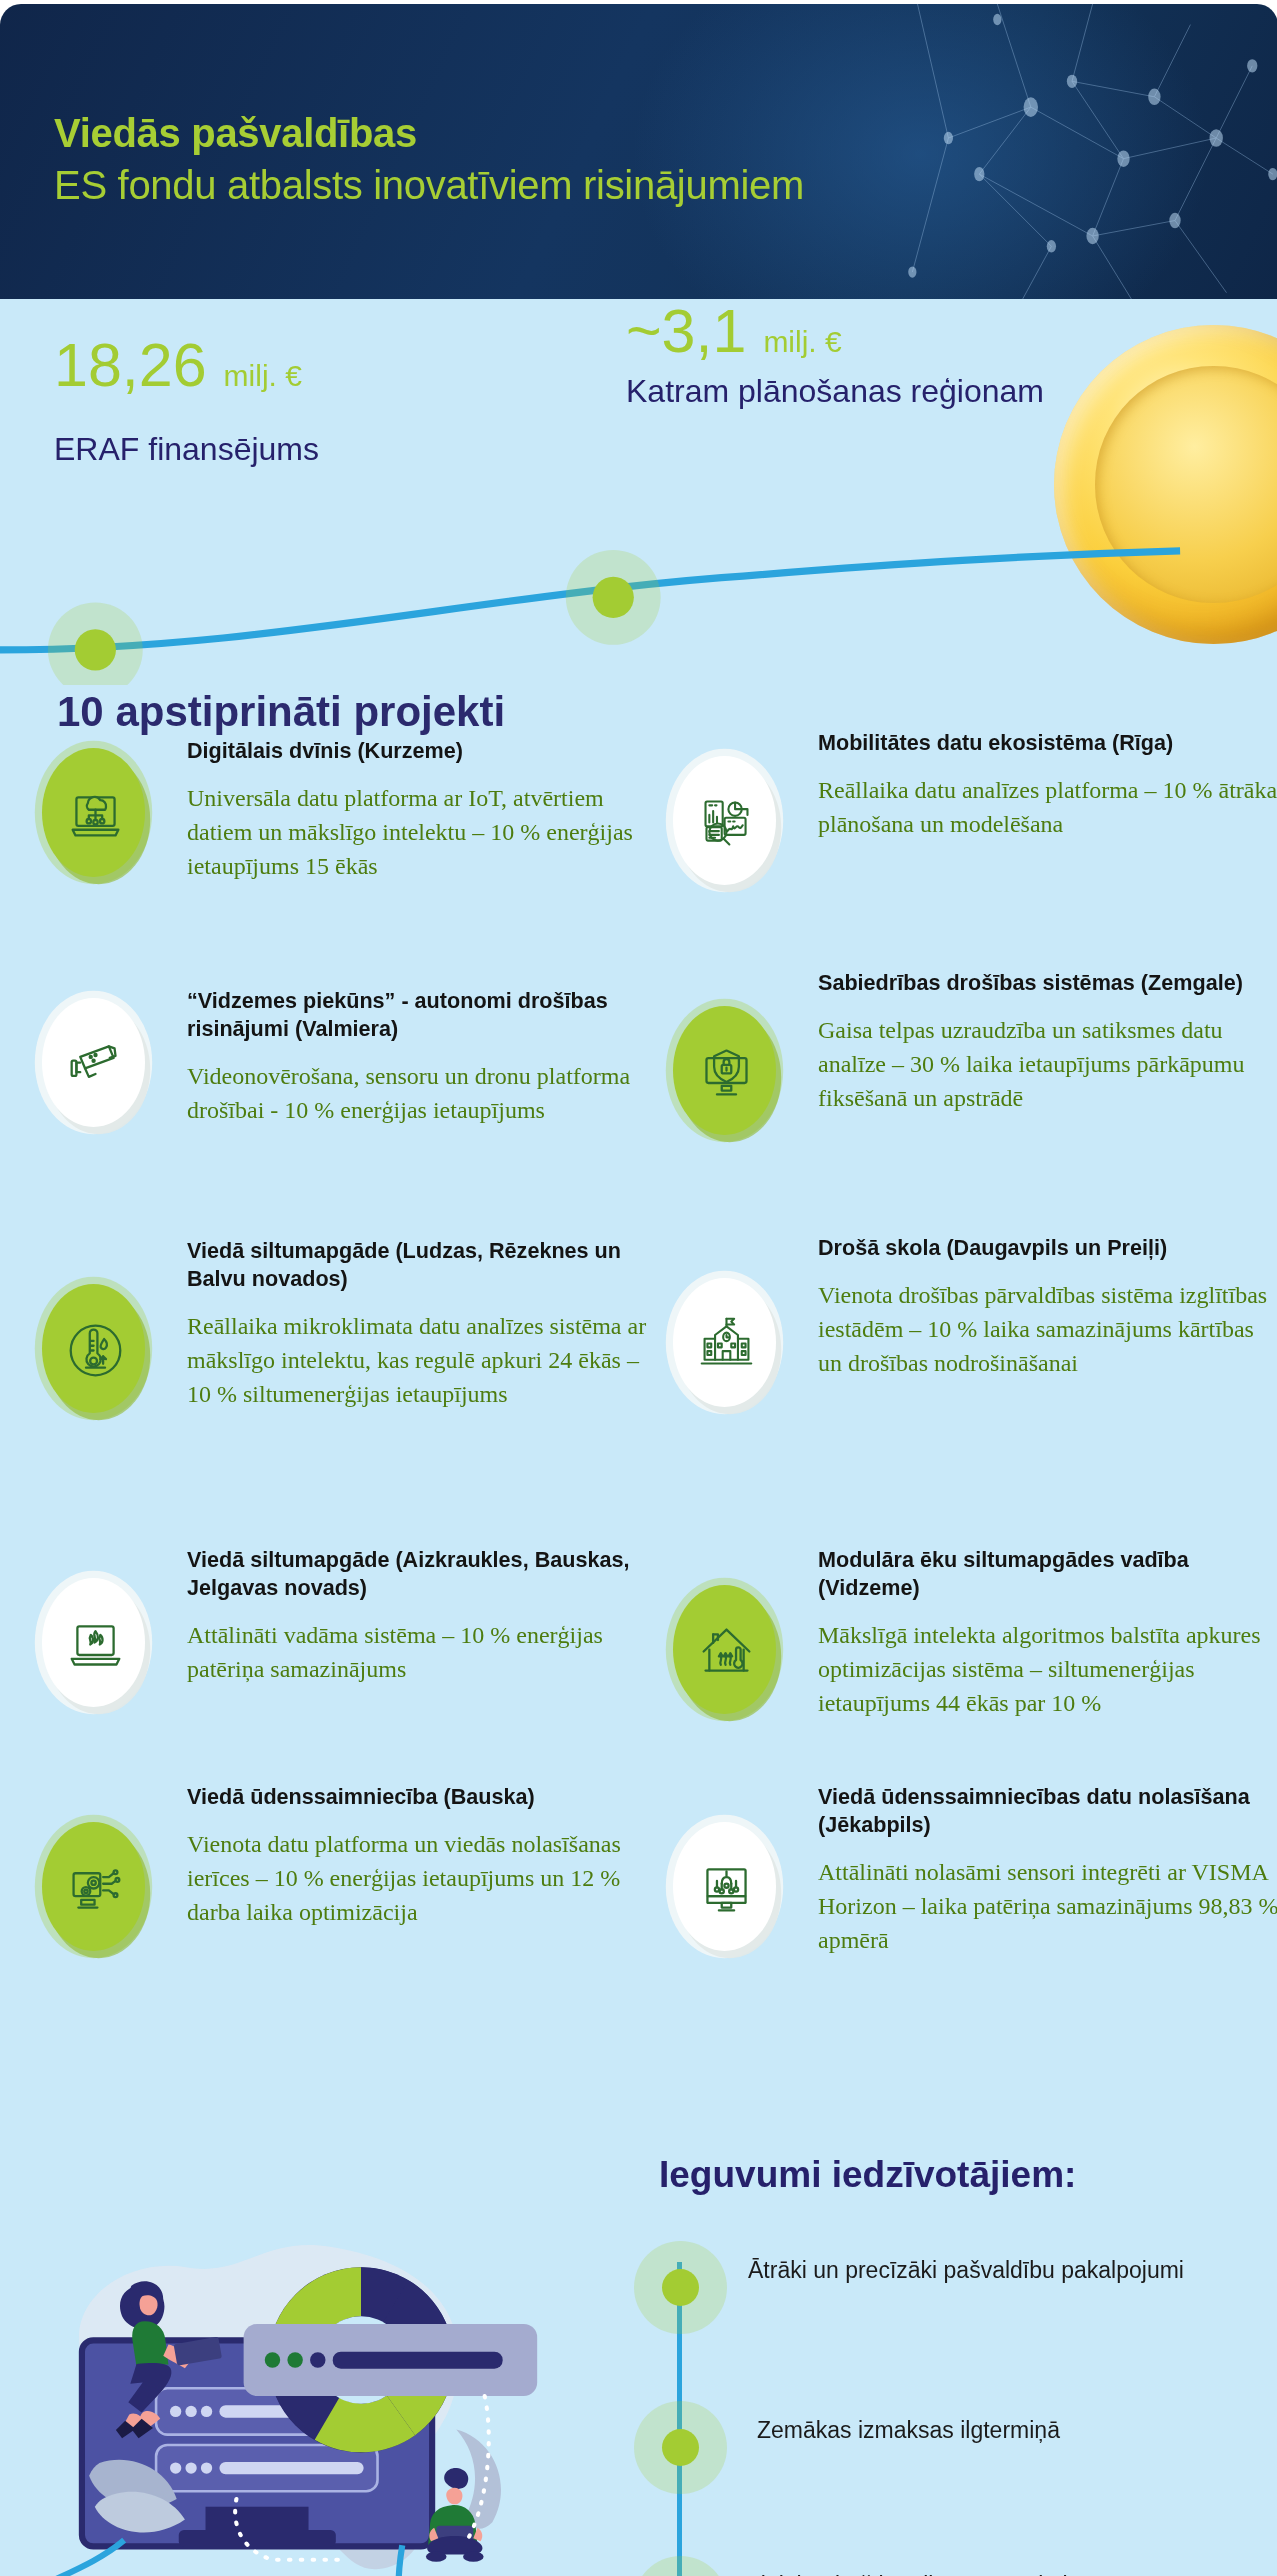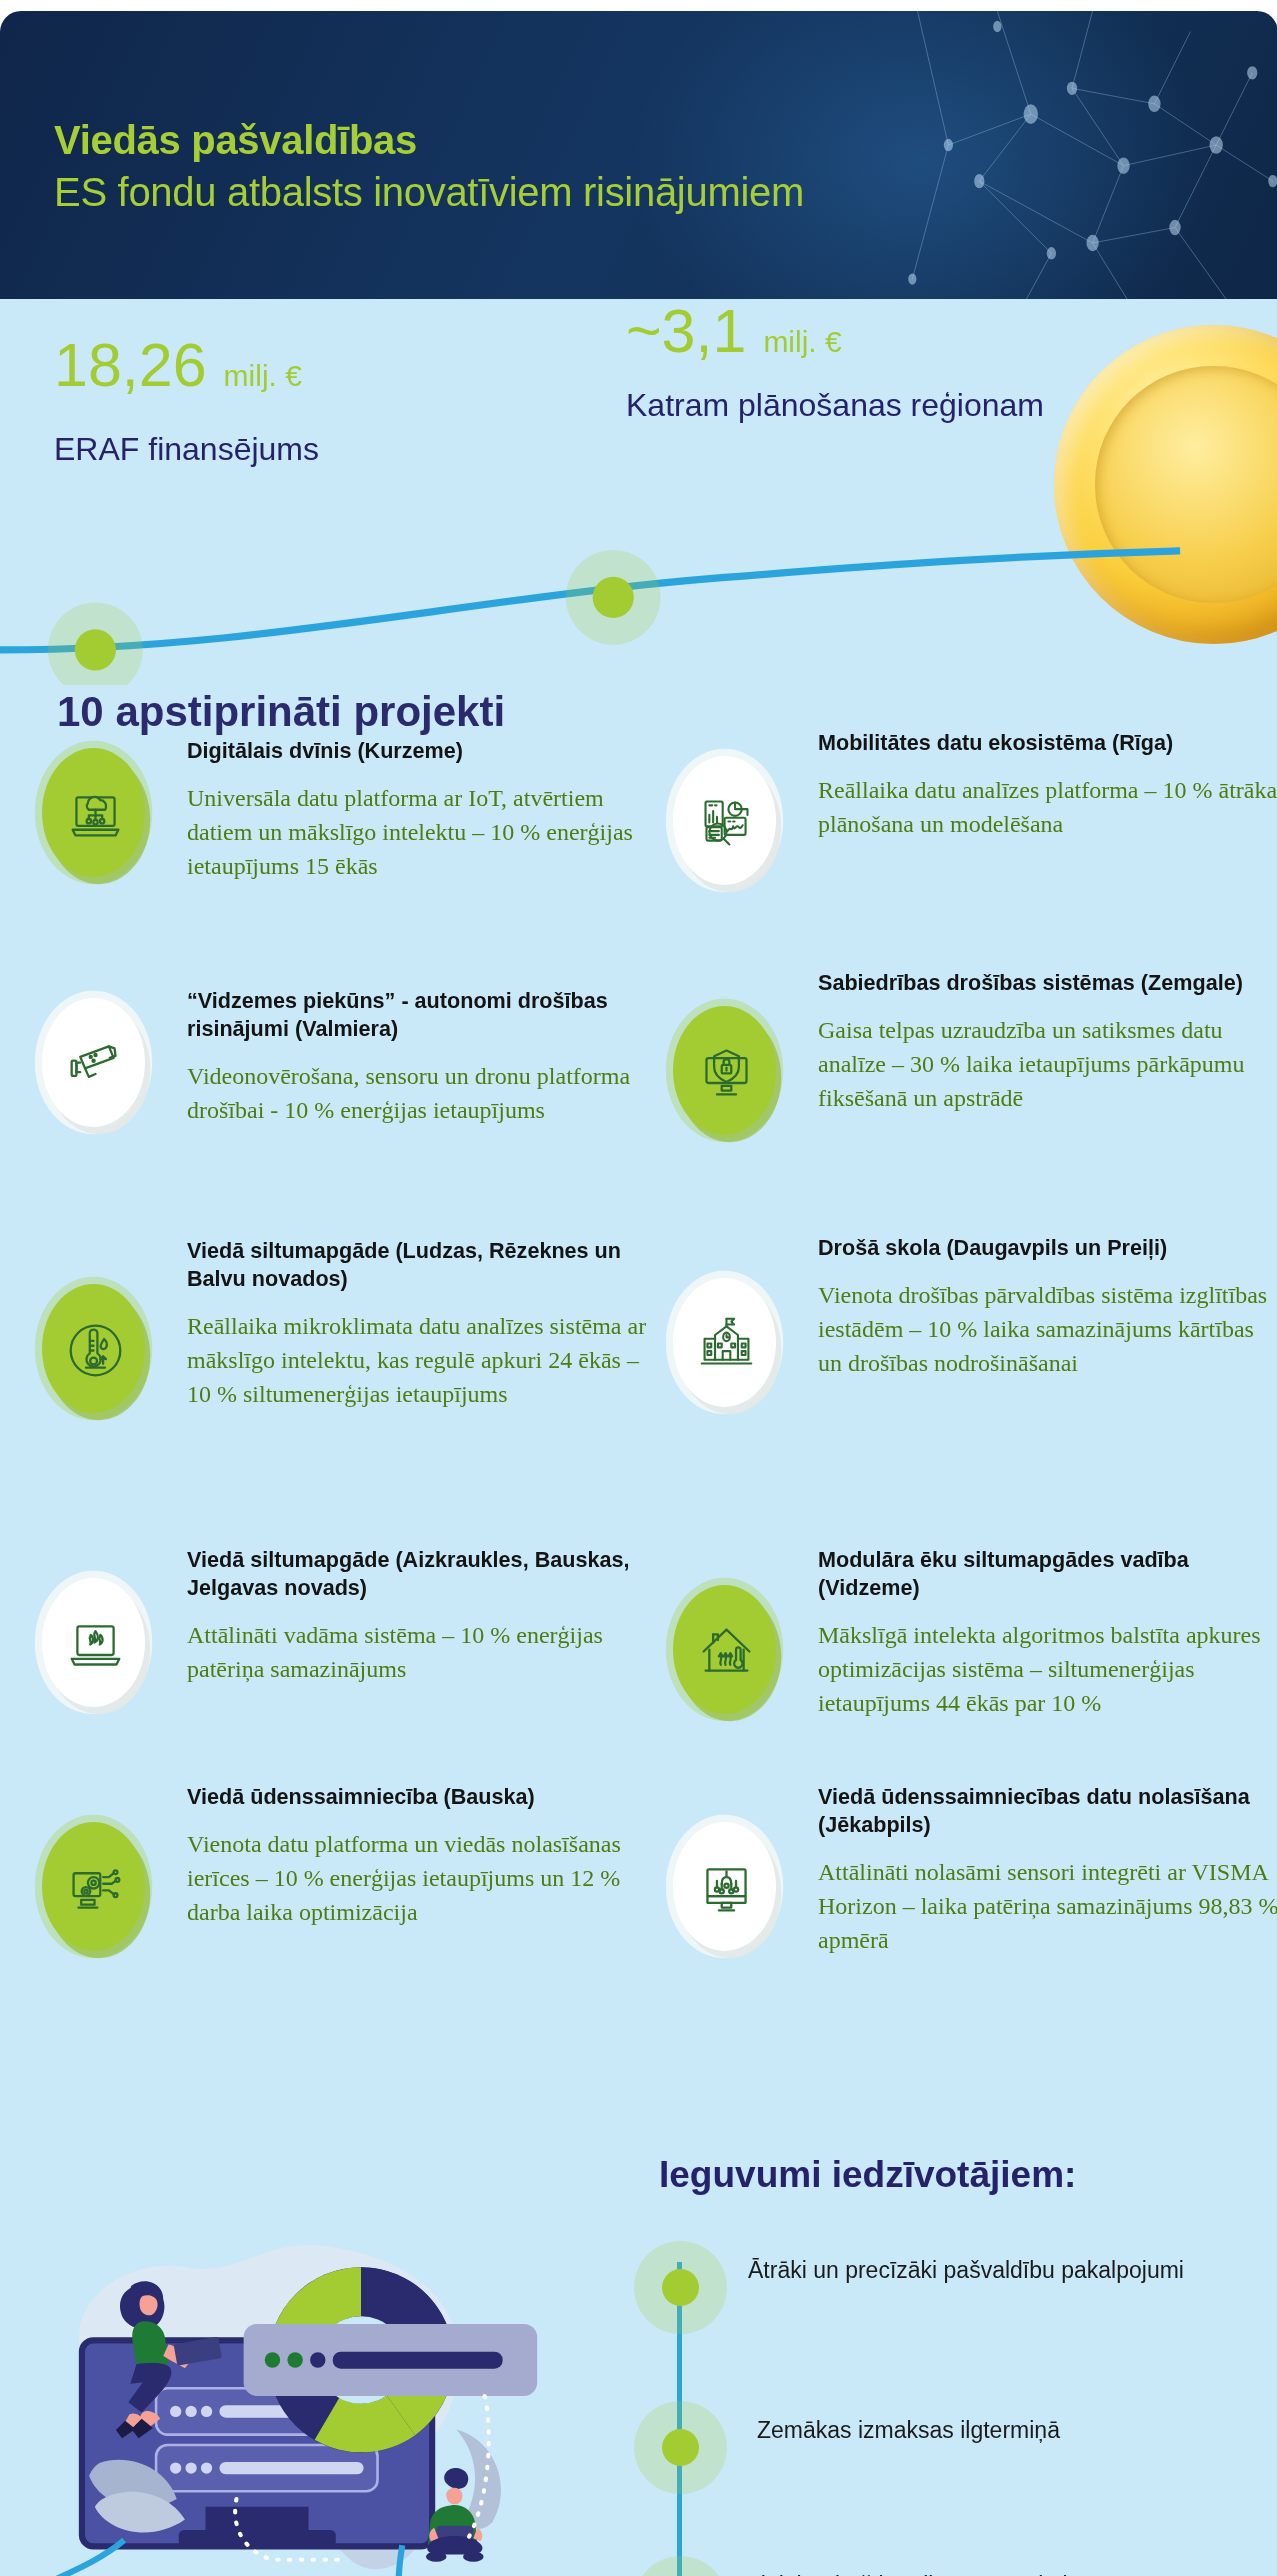--- a/index.html
+++ b/index.html
@@ -6,21 +6,21 @@
   html,body { width:1278px; }
   body {
     font-family:"Liberation Sans", sans-serif;
     background:#ffffff;
     width:1278px; height:3060px;
     position:relative; overflow:hidden;
   }
 
   
   .header{
-    position:absolute; left:0; top:11px; width:1278px; height:375px;
+    position:absolute; left:0; top:4px; width:1278px; height:375px;
     background:
       radial-gradient(ellipse 464px 361px at 72% 40%, rgba(41,98,158,.55) 0%, rgba(19,47,85,0) 62%),
       linear-gradient(115deg,#10264a 0%,#143560 45%,#123257 72%,#0e2546 100%);
     overflow:hidden;
     border-radius:21px;
   }
   .header svg.net{ position:absolute; right:0; top:0; width:515px; height:299px; }
   .header-title{
     position:absolute; left:54px; top:103px; width:979px;
     color:#a7ce34; font-weight:700; font-size:40px; line-height:1.30;
@@ -52,21 +52,21 @@
     font-size:155px; color:#fdeba0; font-weight:400;
     text-shadow:1px 1.5px 2.6px rgba(180,120,10,.45);
   }
   .wave{ position:absolute; left:0; top:222px; width:1278px; height:165px; }
   .statblock{ position:absolute; }
   .stat1{ left:54px; top:34px; }
   .stat2{ left:626px; top:0px; }
   .stat-num{ color:#a3cc33; font-size:61px; font-weight:400; line-height:1.05; white-space:nowrap; }
   .stat-num .unit{ font-size:30px; }
   .stat-lbl{ color:#26216b; font-size:32px; line-height:1.25; margin-top:32px; font-weight:400; }
-  .stat2 .stat-lbl{ margin-top:22px; }
+  .stat2 .stat-lbl{ margin-top:8px; }
 
   
   .projects{
     position:absolute; left:0; top:685px; width:1278px; height:1443px;
     background:#c9e9f9;
   }
   .projects-title{
     position:absolute; left:57px; top:2.6px;
     color:#2b2a6e; font-size:42px; font-weight:700;
   }

